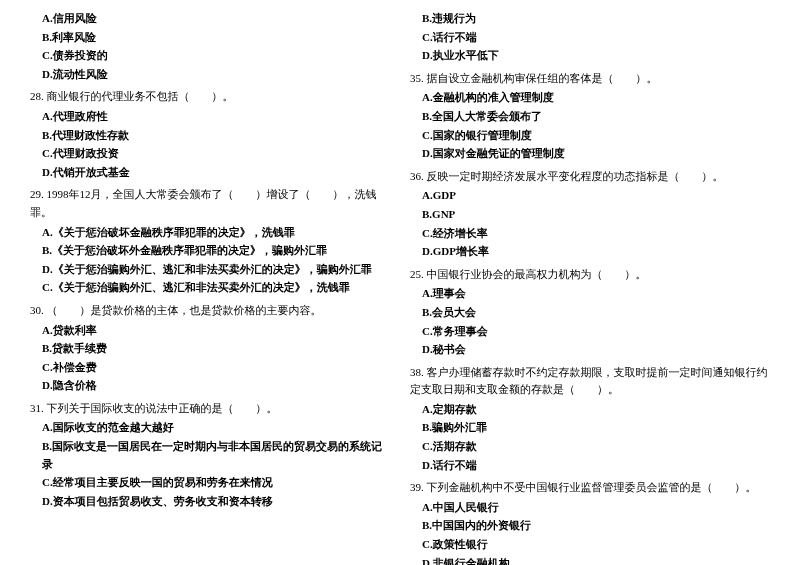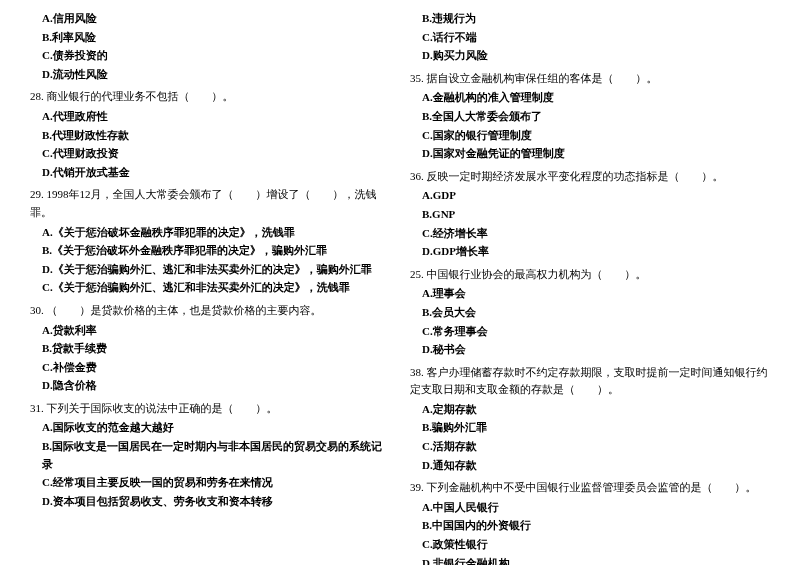--- a/index.html
+++ b/index.html
@@ -97,21 +97,21 @@
       </div>
 
     </div>
 
     <div>
 
       <div class="question-block">
         <div class="options">
           <span class="option-item">B.违规行为</span>
           <span class="option-item">C.话行不端</span>
-          <span class="option-item">D.购买力风险</span>
+          <span class="option-item">D.执业水平低下</span>
         </div>
       </div>
 
       <div class="question-block">
         <span class="question-text">35. 据自设立金融机构审保任组的客体是（　　）。</span>
         <div class="options">
           <span class="option-item">A.金融机构的准入管理制度</span>
           <span class="option-item">B.全国人大常委会颁布了</span>
           <span class="option-item">C.国家的银行管理制度</span>
           <span class="option-item">D.国家对金融凭证的管理制度</span>
@@ -137,21 +137,21 @@
           <span class="option-item">D.秘书会</span>
         </div>
       </div>
 
       <div class="question-block">
         <span class="question-text">38. 客户办理储蓄存款时不约定存款期限，支取时提前一定时间通知银行约定支取日期和支取金额的存款是（　　）。</span>
         <div class="options">
           <span class="option-item">A.定期存款</span>
           <span class="option-item">B.骗购外汇罪</span>
           <span class="option-item">C.活期存款</span>
-          <span class="option-item">D.通知存款</span>
+          <span class="option-item">D.话行不端</span>
         </div>
       </div>
 
       <div class="question-block">
         <span class="question-text">39. 下列金融机构中不受中国银行业监督管理委员会监管的是（　　）。</span>
         <div class="options">
           <span class="option-item">A.中国人民银行</span>
           <span class="option-item">B.中国国内的外资银行</span>
           <span class="option-item">C.政策性银行</span>
           <span class="option-item">D.非银行金融机构</span>

